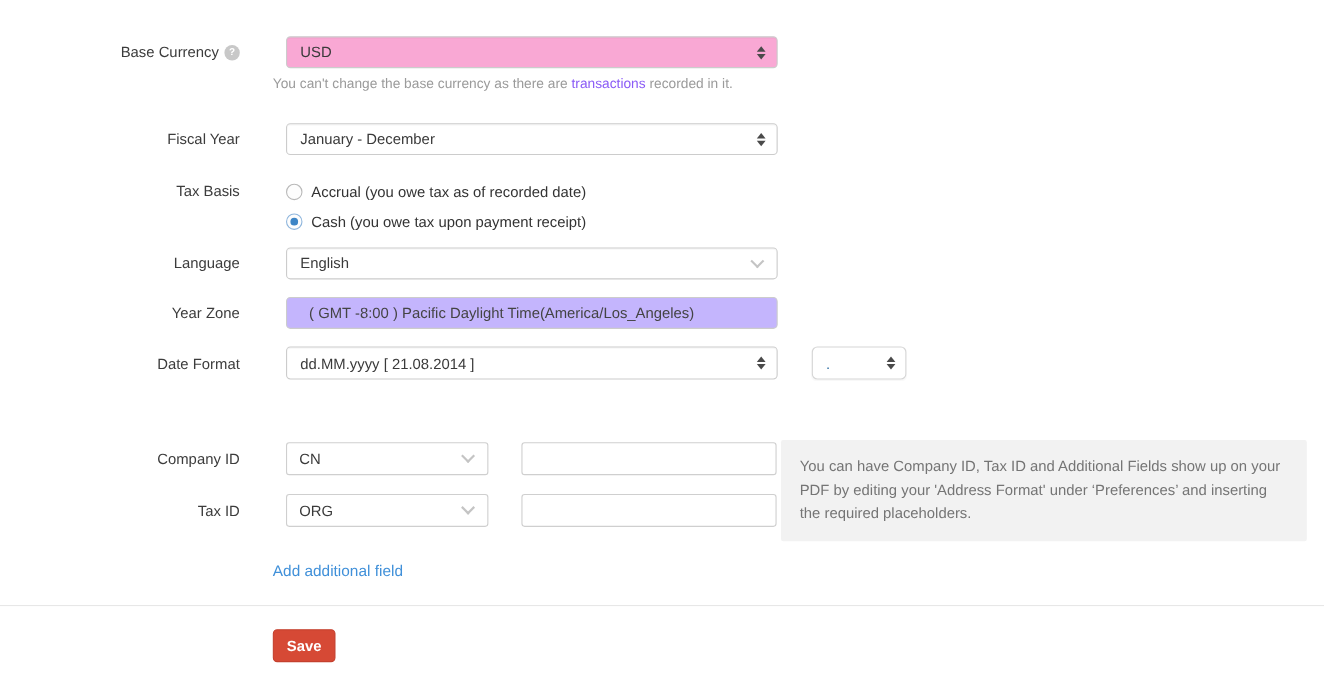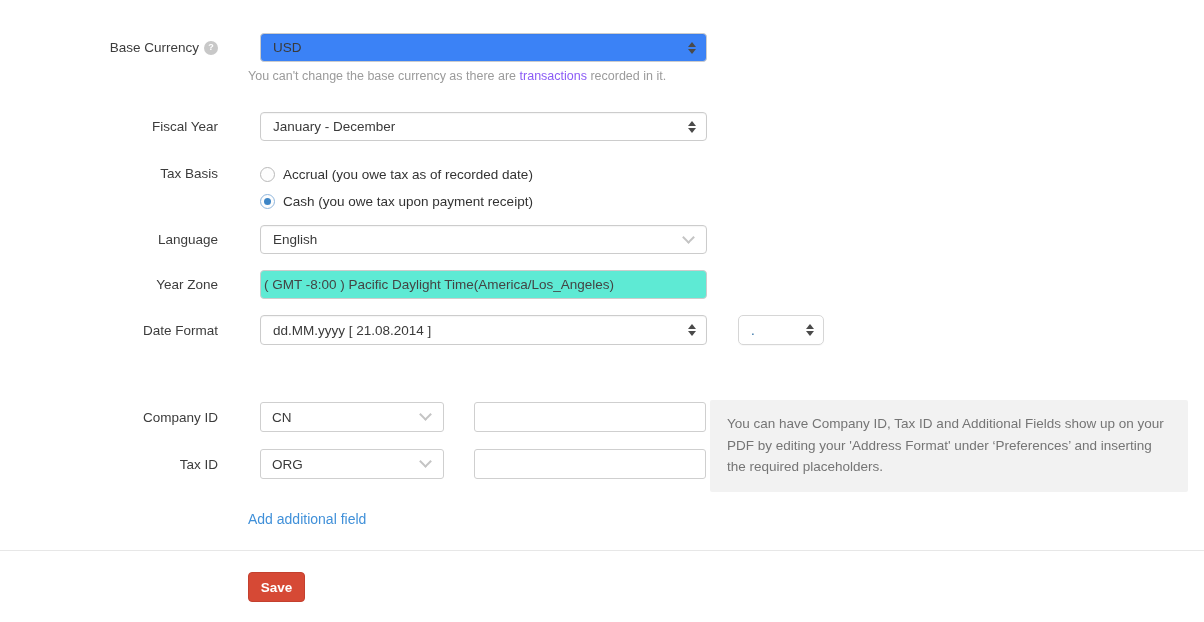--- a/index.html
+++ b/index.html
@@ -9,23 +9,23 @@
 
   .row { position:absolute; left:0; display:flex; align-items:center; }
   .field-label { width:218px; text-align:right; margin-right:42px; color:#3c3c3c;
                  display:flex; justify-content:flex-end; align-items:center; gap:5px; }
 
   
   .selbox { width:447px; height:29px; border:1px solid #cccccc; border-radius:4px;
             background:#ffffff; display:flex; align-items:center; justify-content:space-between;
             padding:0 10px 0 12px; color:#3a3a3a;
             box-shadow:0 1px 1px rgba(0,0,0,0.04) inset; }
-  .selbox.disabled { background:#3b82f6; }
+  .selbox.disabled { background:#f9a8d4; }
   .plainbox { width:447px; height:29px; border:1px solid #cccccc; border-radius:4px;
-              background:#5eead4; display:flex; align-items:center; padding:0 3px; color:#444; }
+              background:#c4b5fd; display:flex; align-items:center; padding:0 20px; color:#444; }
 
   
   .stepper { display:flex; flex-direction:column; align-items:center; gap:2px; }
   .stepper .up { width:0; height:0; border-left:4px solid transparent; border-right:4px solid transparent;
                  border-bottom:5px solid #4a4a4a; }
   .stepper .dn { width:0; height:0; border-left:4px solid transparent; border-right:4px solid transparent;
                  border-top:5px solid #4a4a4a; }
 
   
   .chev { width:9px; height:9px; border-right:2px solid #c4c4c4; border-bottom:2px solid #c4c4c4;

